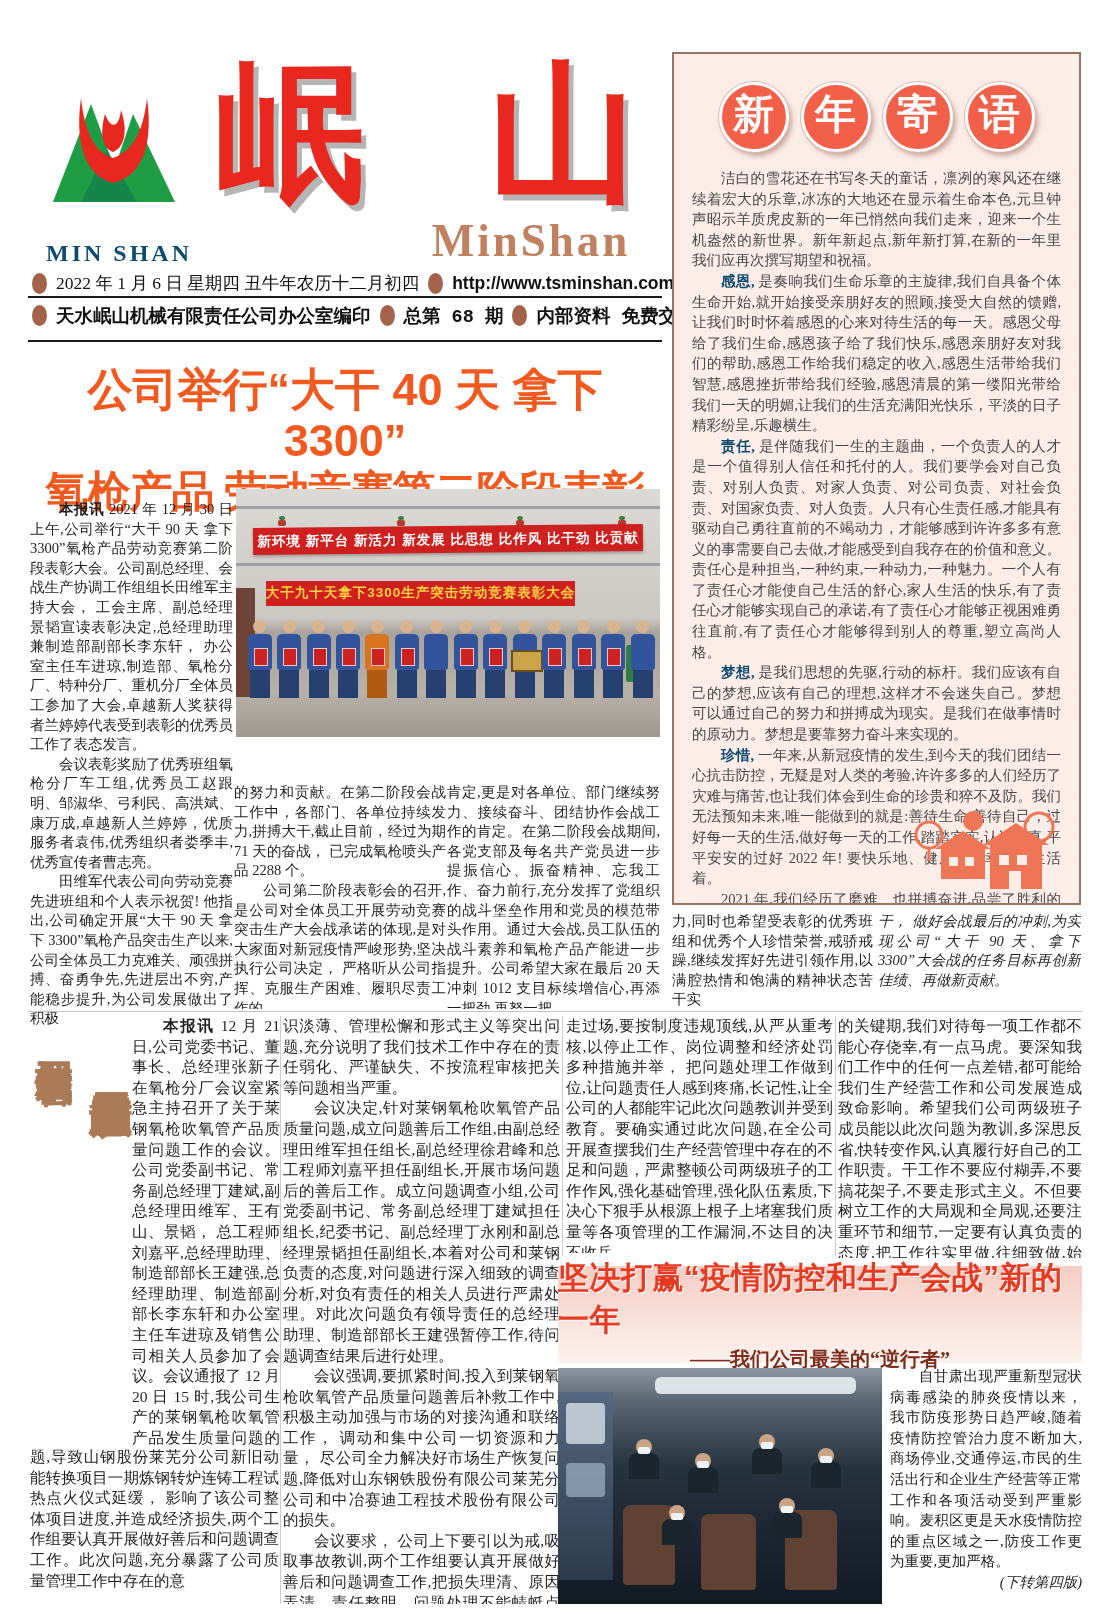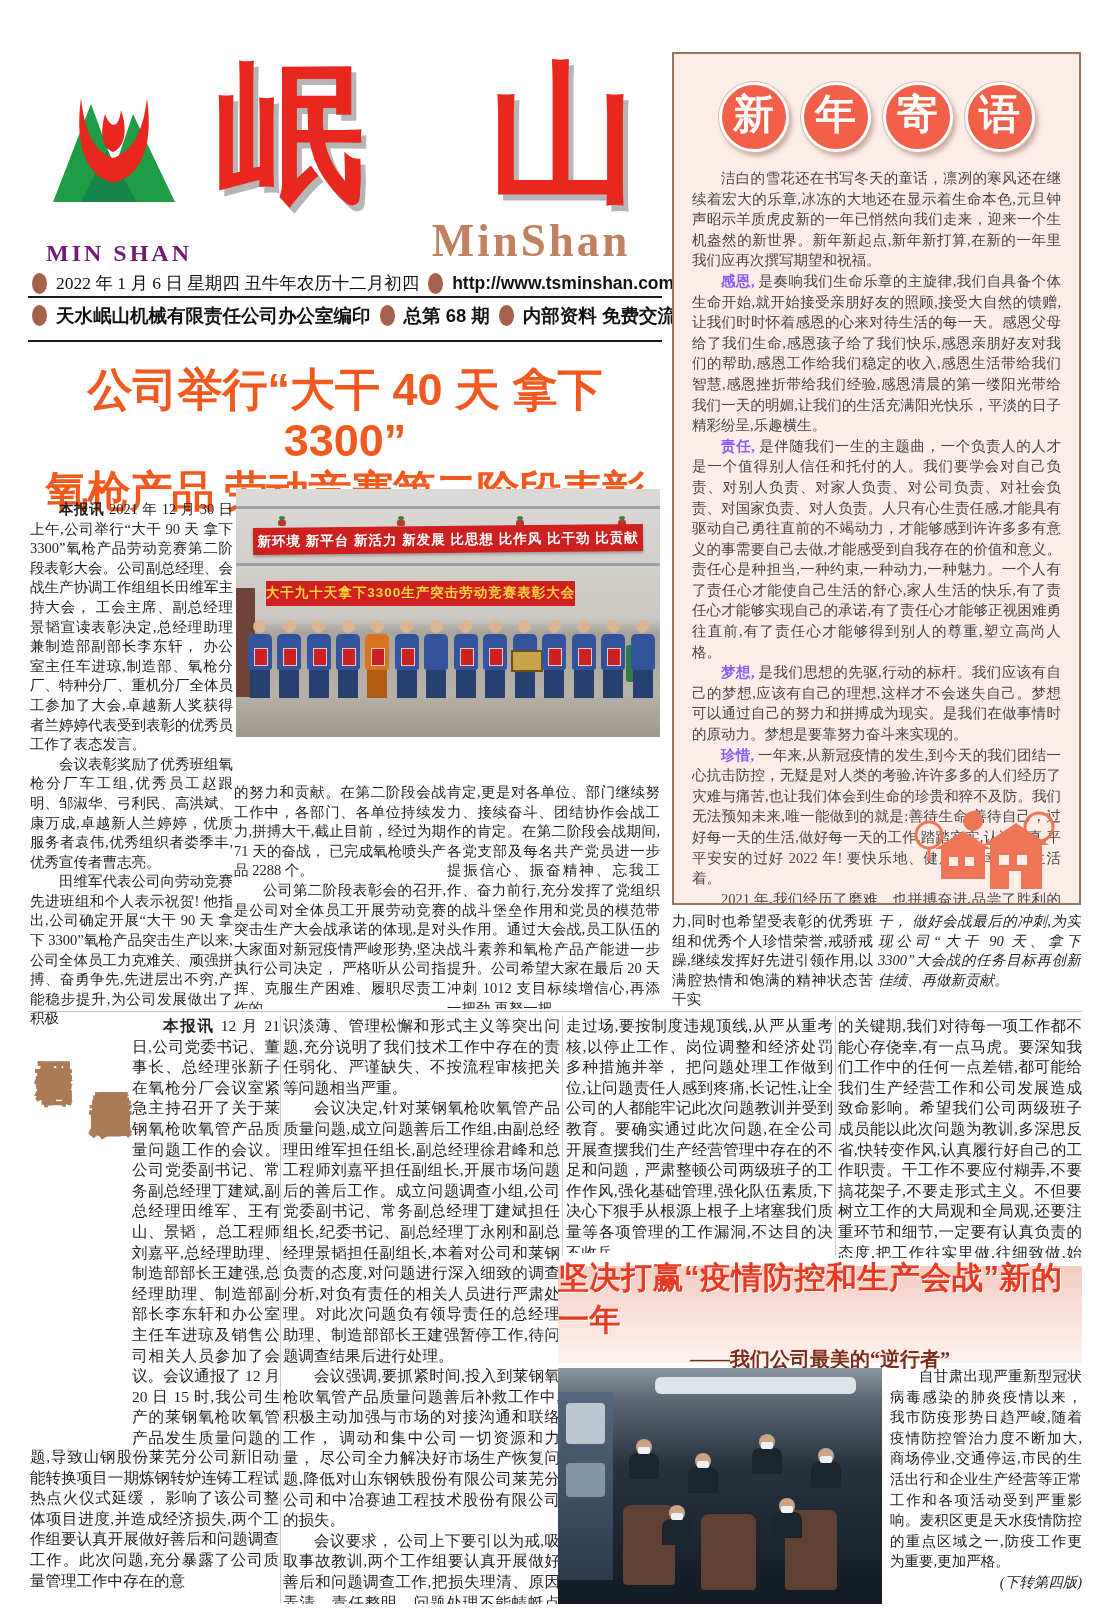--- a/index.html
+++ b/index.html
@@ -2,44 +2,44 @@
 <html><head>
 <meta charset="utf-8">
 <style>
   html,body{margin:0;padding:0;background:#e8e8e8;}
   .page{position:relative;width:1102px;height:1608px;background:#ffffff;margin:0 auto;
         font-family:"Liberation Serif",serif;color:#222;overflow:hidden;}
   
   .logo{position:absolute;left:38px;top:70px;width:152px;height:205px;text-align:center;}
   .logo svg{display:block;margin:0 auto;}
   .logo-en{margin-top:2px;font-family:"Liberation Serif",serif;font-size:24px;font-weight:bold;
-           color:#701a75;letter-spacing:3px;white-space:nowrap;margin-left:8px;}
+           color:#0c4a6e;letter-spacing:3px;white-space:nowrap;margin-left:8px;}
   .title-cn{position:absolute;left:192px;top:40px;width:468px;height:188px;display:flex;
             justify-content:space-between;align-items:center;padding:0 22px;box-sizing:border-box;
             font-size:150px;font-weight:bold;line-height:1;color:#e8281e;
             text-shadow:5px 6px 0 rgba(120,120,120,.55),-2px -2px 0 #fff,2px -2px 0 #fff,-2px 2px 0 #fff,2px 2px 0 #fff;}
   .title-en{position:absolute;left:400px;top:214px;width:262px;text-align:center;
             font-family:"Liberation Serif",serif;font-size:45px;font-weight:bold;color:#c08160;
             letter-spacing:3px;transform:scaleY(1.05);}
   .metarow{position:absolute;display:flex;align-items:center;gap:9px;font-size:17.5px;color:#111;white-space:nowrap;}
   .metarow .b{display:inline-block;width:15px;height:21px;border-radius:50%;background:#a4624b;flex:0 0 auto;}
   .m1{left:32px;top:264px;width:630px;margin-top:7px;}
-  .m2{left:32px;top:303px;width:630px;font-family:Liberation Sans, sans-serif;font-weight:bold;font-size:18.5px;text-align:right;}
+  .m2{left:32px;top:303px;width:630px;font-family:Liberation Mono, monospace;font-weight:bold;font-size:18.5px;text-align:right;}
   .m1 .url{font-family:"Liberation Sans",sans-serif;font-weight:bold;}
   .hrule{position:absolute;background:#1a1a1a;}
   
   .nybox{position:absolute;left:672px;top:52px;width:409px;height:853px;box-sizing:border-box;
          background:#fcede9;border:2px solid #9a7463;padding:14px 18px;overflow:hidden;}
   .nytitle{display:flex;justify-content:center;gap:12px;margin:14px 0 16px;}
   .nyc{width:64px;height:64px;border-radius:50%;background:#f2604a;border:3px solid #fff;
        box-shadow:0 0 0 1px #dcb9ab,3px 4px 5px rgba(150,100,80,.5);color:#fff;font-weight:bold;
        font-size:41px;line-height:58px;text-align:center;font-family:"Liberation Sans",sans-serif;}
   .nytext{font-size:14.5px;line-height:20.6px;text-align:justify;color:#464646;}
   .nytext p{margin:0;text-indent:2em;}
-  .nytext b{color:#8b5cf6;}
+  .nytext b{color:#0c4a6e;}
   .houses{position:absolute;right:16px;bottom:10px;}
   
   .headline{position:absolute;left:30px;top:364px;width:630px;text-align:center;
             font-family:"Liberation Sans",sans-serif;font-weight:bold;color:#f1591f;line-height:1.14;}
   .headline .l1{font-size:45px;}
   .headline .l2{font-size:43px;letter-spacing:-1px;}
   .artcol{position:absolute;font-size:14.5px;line-height:19.6px;text-align:justify;overflow:hidden;color:#1f1f1f;}
   .artcol p{margin:0;text-indent:2em;}
   .artcol p.cont{text-indent:0;}
   .artcol b{font-family:"Liberation Sans",sans-serif;}

